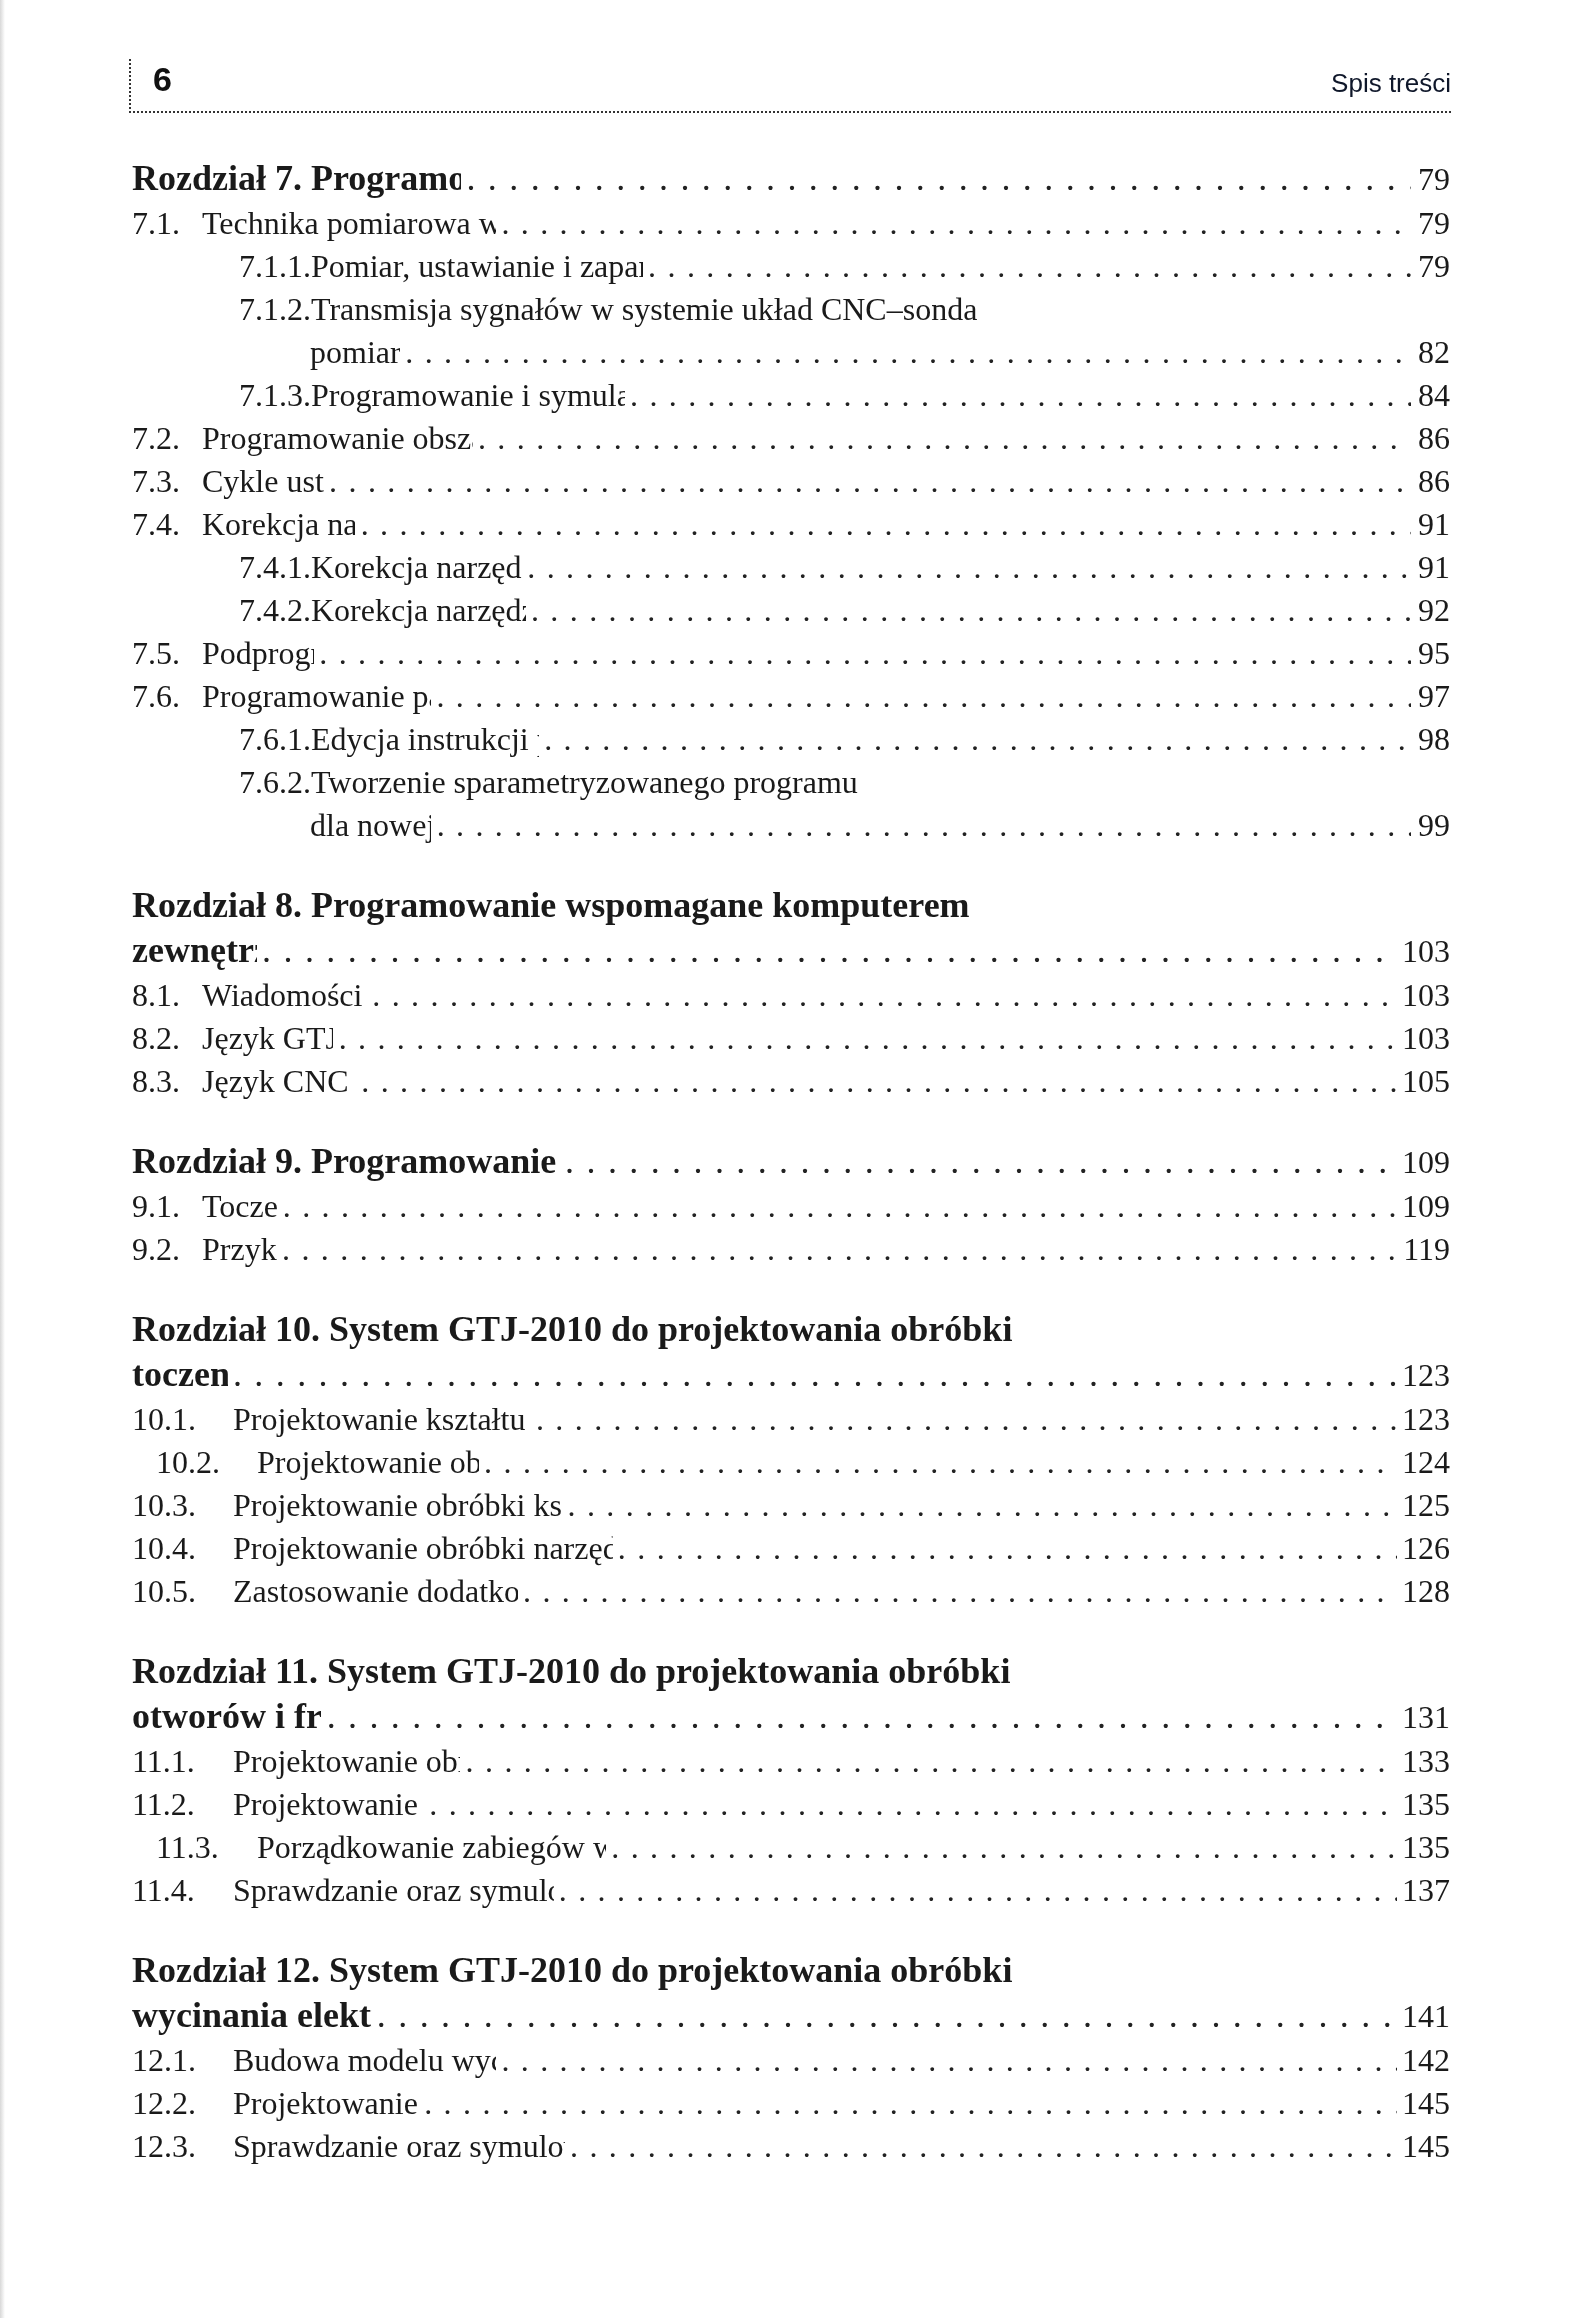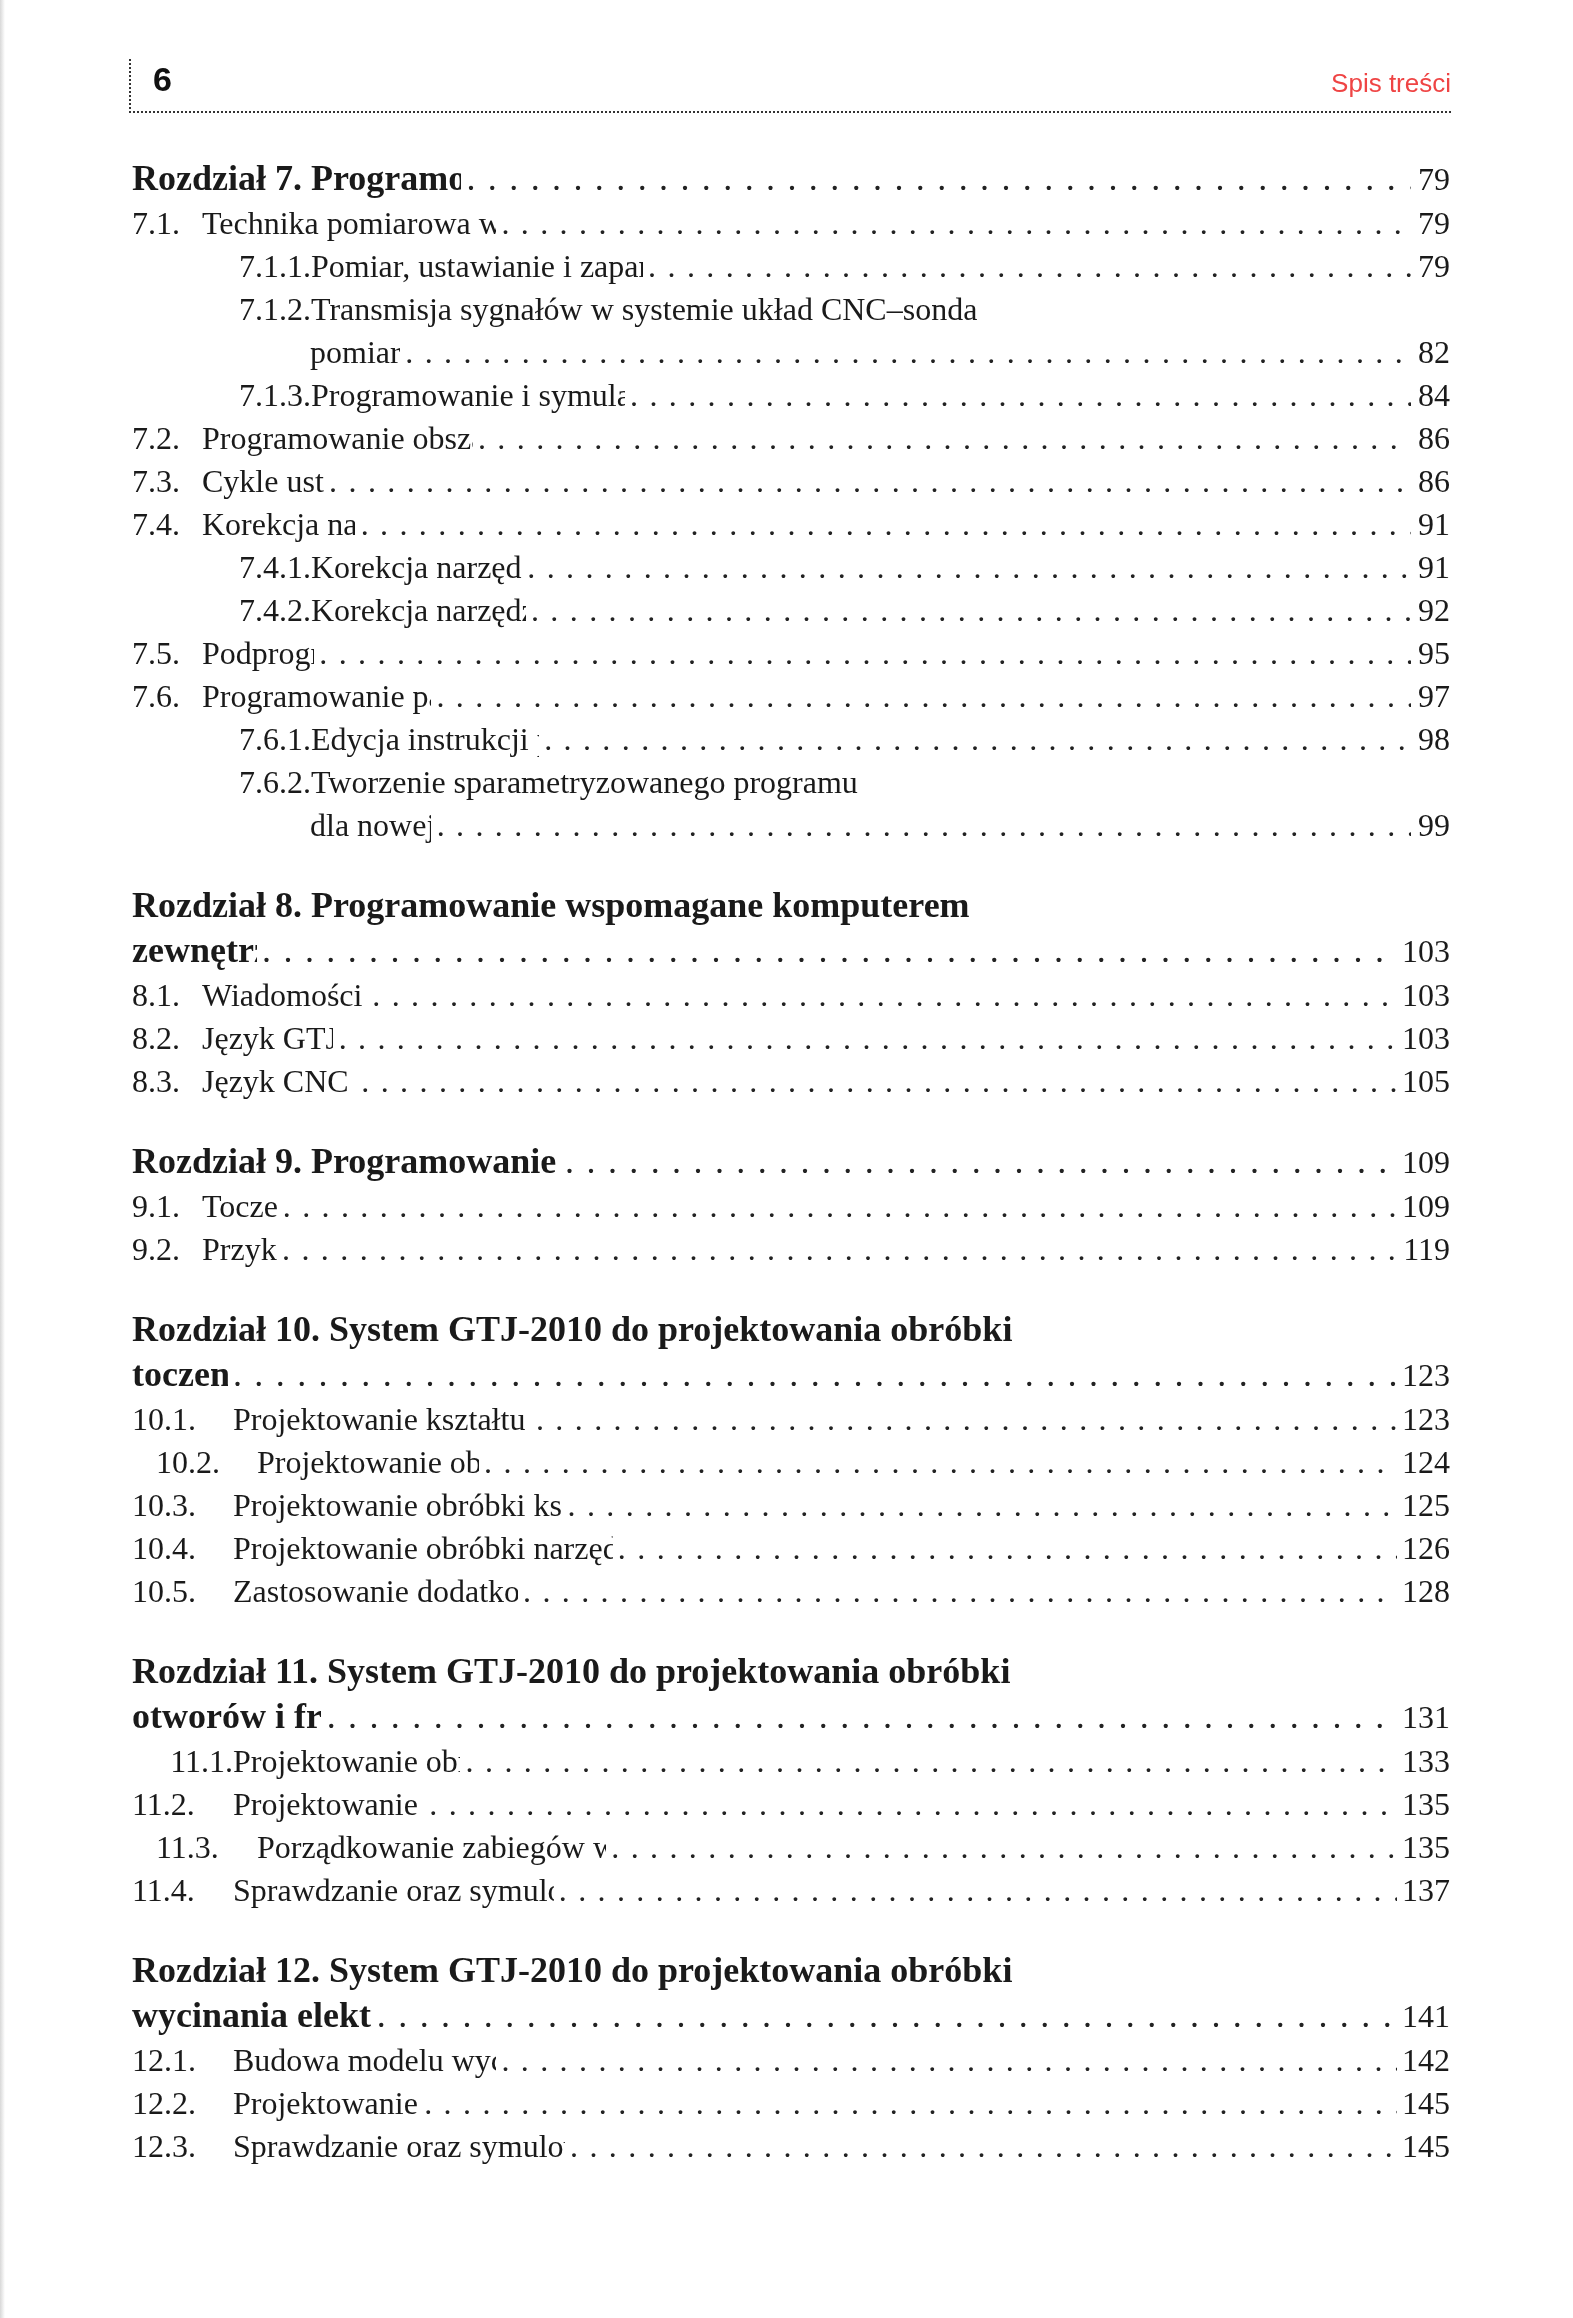--- a/index.html
+++ b/index.html
@@ -23,21 +23,21 @@
     border-left: 2.6px dotted #333;
   }
   .header .page-num {
     position: absolute; left: 24px; top: 6.9px;
     font-family: "Liberation Sans", "DejaVu Sans", sans-serif;
     font-weight: bold; font-size: 34px; line-height: 41px; color: #111;
   }
   .header .running-title {
     position: absolute; right: 0; top: 15.5px;
     font-family: "Liberation Sans", "DejaVu Sans", sans-serif;
-    font-size: 26px; line-height: 31px; color: #ef4444;
+    font-size: 26px; line-height: 31px; color: #0f172a;
   }
   .header .hrule {
     position: absolute; left: 0; right: 0; top: 59px; height: 0;
     border-top: 2.6px dotted #333;
   }
   .toc {
     position: absolute; left: 132px; top: 156px; width: 1318px;
   }
   .chapter { margin-bottom: 36px; }
   .row {
@@ -259,21 +259,21 @@
     <div class="chapter">
       <div class="row head">
         <span class="txt">Rozdział 11. System GTJ-2010 do projektowania obróbki</span>
       </div>
       <div class="row head">
         <span class="txt">otworów i frezowania</span>
         <span class="leader"></span>
         <span class="pg">131</span>
       </div>
       <div class="row ind1 wide">
-        <span class="num" style="width: 101px; text-align: right;">11.1.</span>
+        <span class="num" style="width: 101px;">11.1.</span>
         <span class="txt">Projektowanie obróbki otworów</span>
         <span class="leader"></span>
         <span class="pg">133</span>
       </div>
       <div class="row ind1 wide">
         <span class="num" style="width: 101px;">11.2.</span>
         <span class="txt">Projektowanie frezowania</span>
         <span class="leader"></span>
         <span class="pg">135</span>
       </div>

